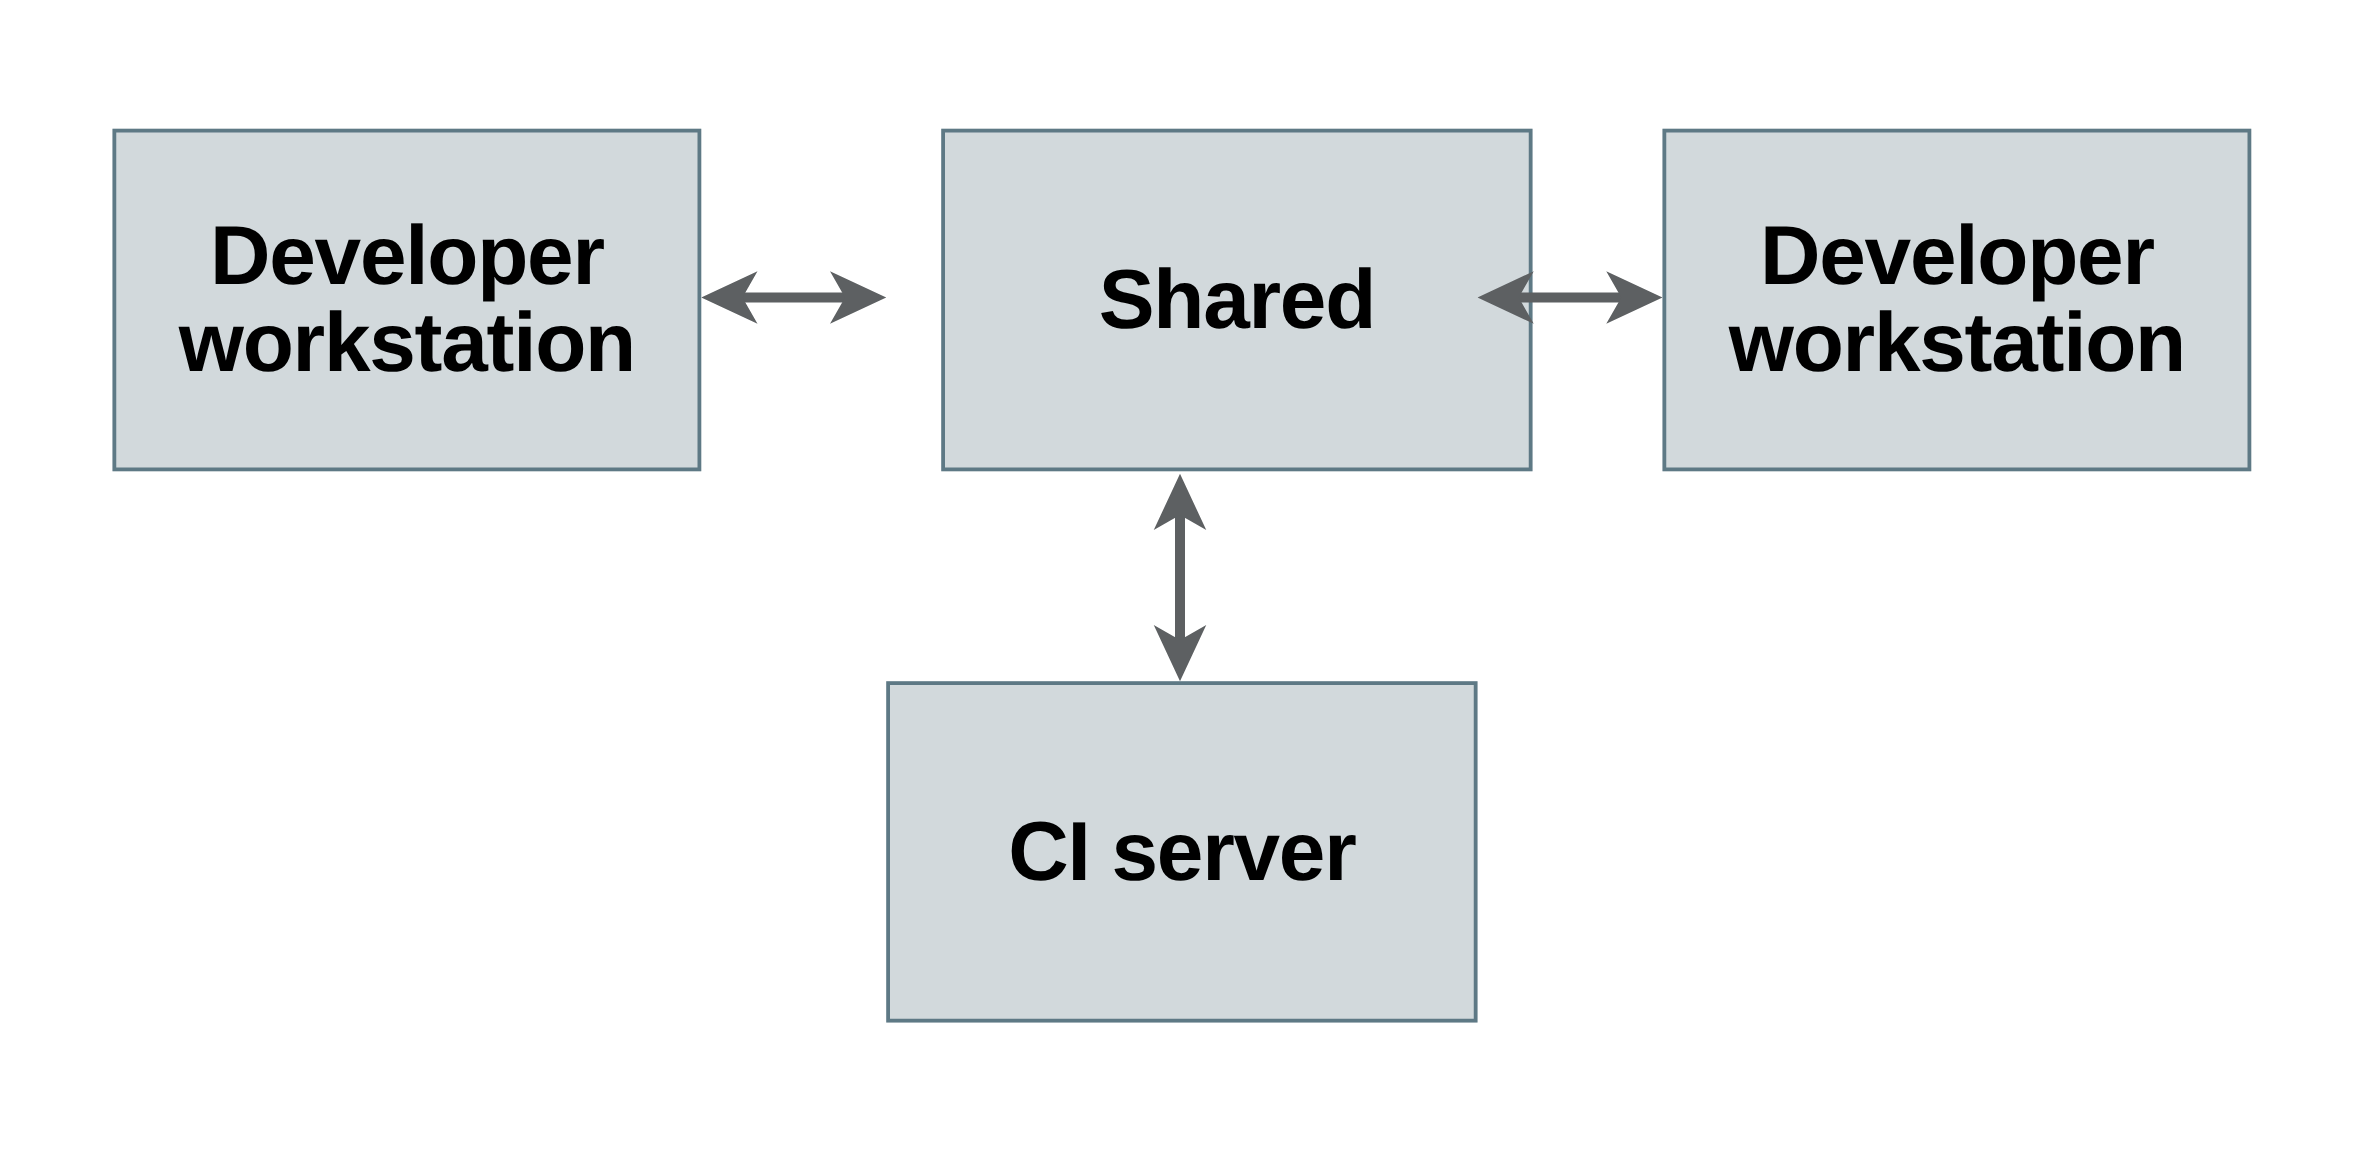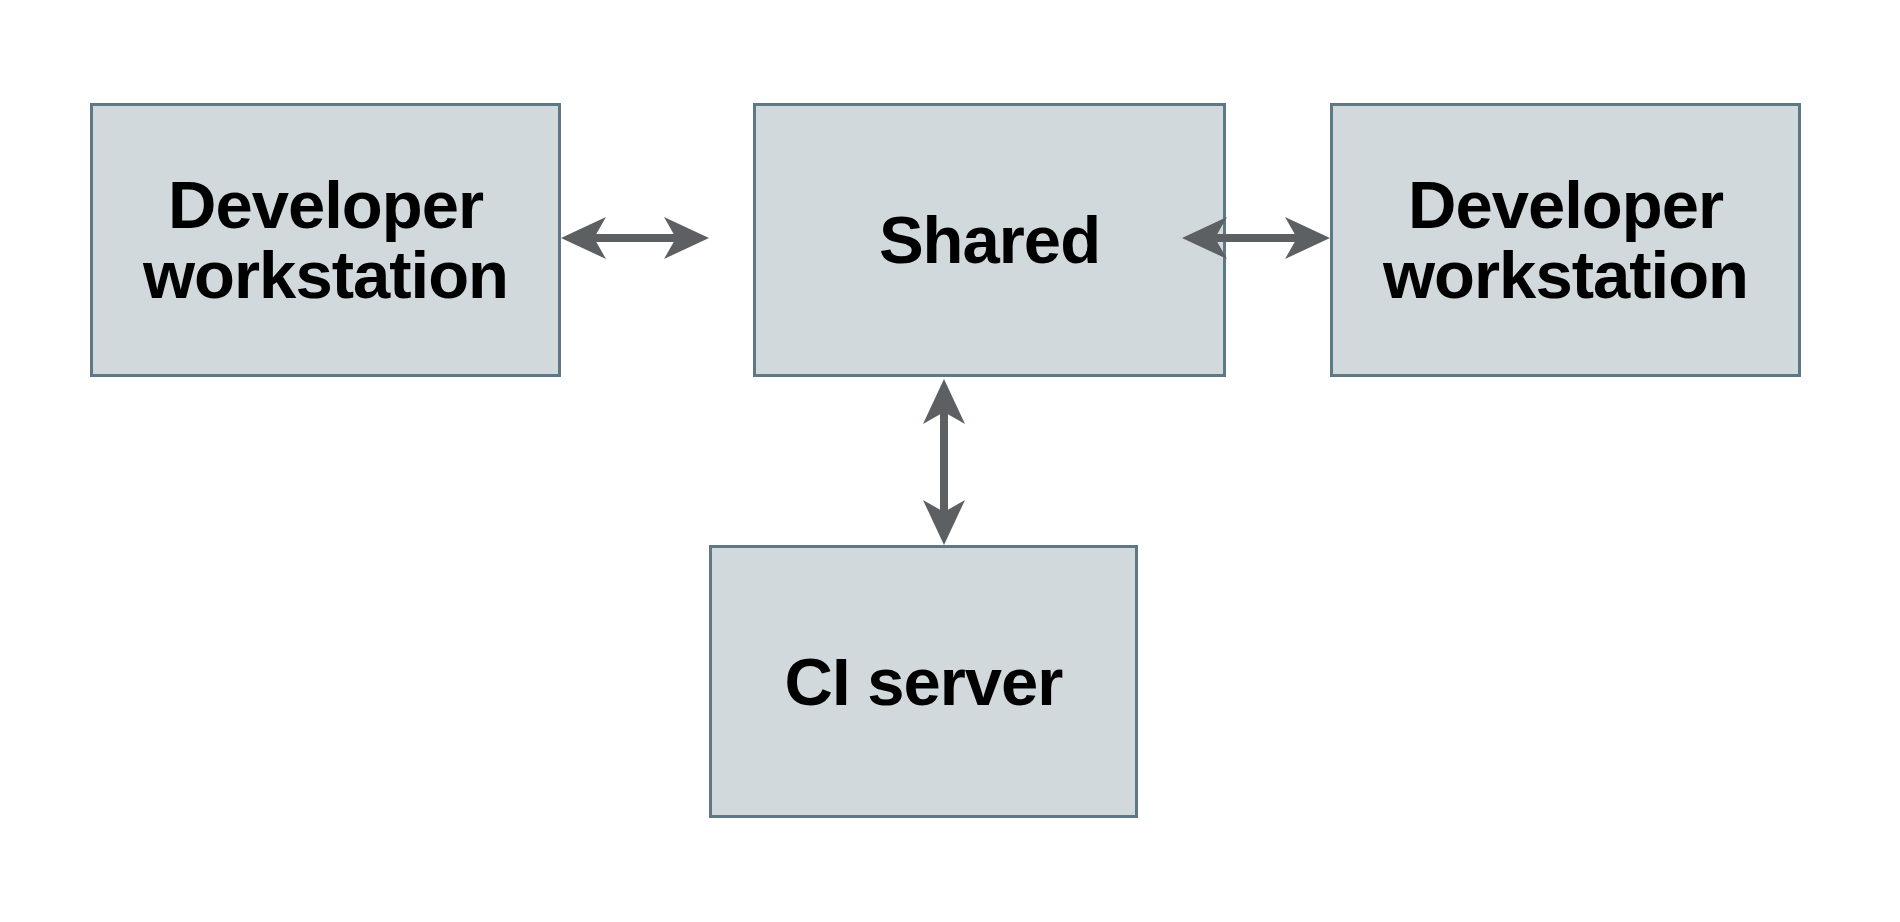--- a/index.html
+++ b/index.html
@@ -29,21 +29,21 @@
     font-size: 67px;
     line-height: 1.04;
     font-weight: 700;
     letter-spacing: -1px;
   }
   .node .line { display: block; white-space: nowrap; }
 
   .node-dev-left  { left: 90px;   top: 103px; width: 471px; height: 274px; }
   .node-cache     { left: 709px;  top: 103px; width: 473px; height: 274px; margin-left: 44px; }
   .node-dev-right { left: 1330px; top: 103px; width: 471px; height: 274px; }
-  .node-ci        { left: 709px;  top: 545px; width: 429px; height: 273px; }
+  .node-ci        { left: 709px;  top: 545px; width: 473px; height: 273px; }
 
   .arrow { position: absolute; display: block; }
   .arrow-left   { left: 561px;  top: 214px; }
   .arrow-right  { left: 1182px; top: 214px; }
   .arrow-down   { left: 920px;  top: 379px; }
 </style>
 </head>
 <body>
 
 <div class="canvas">

